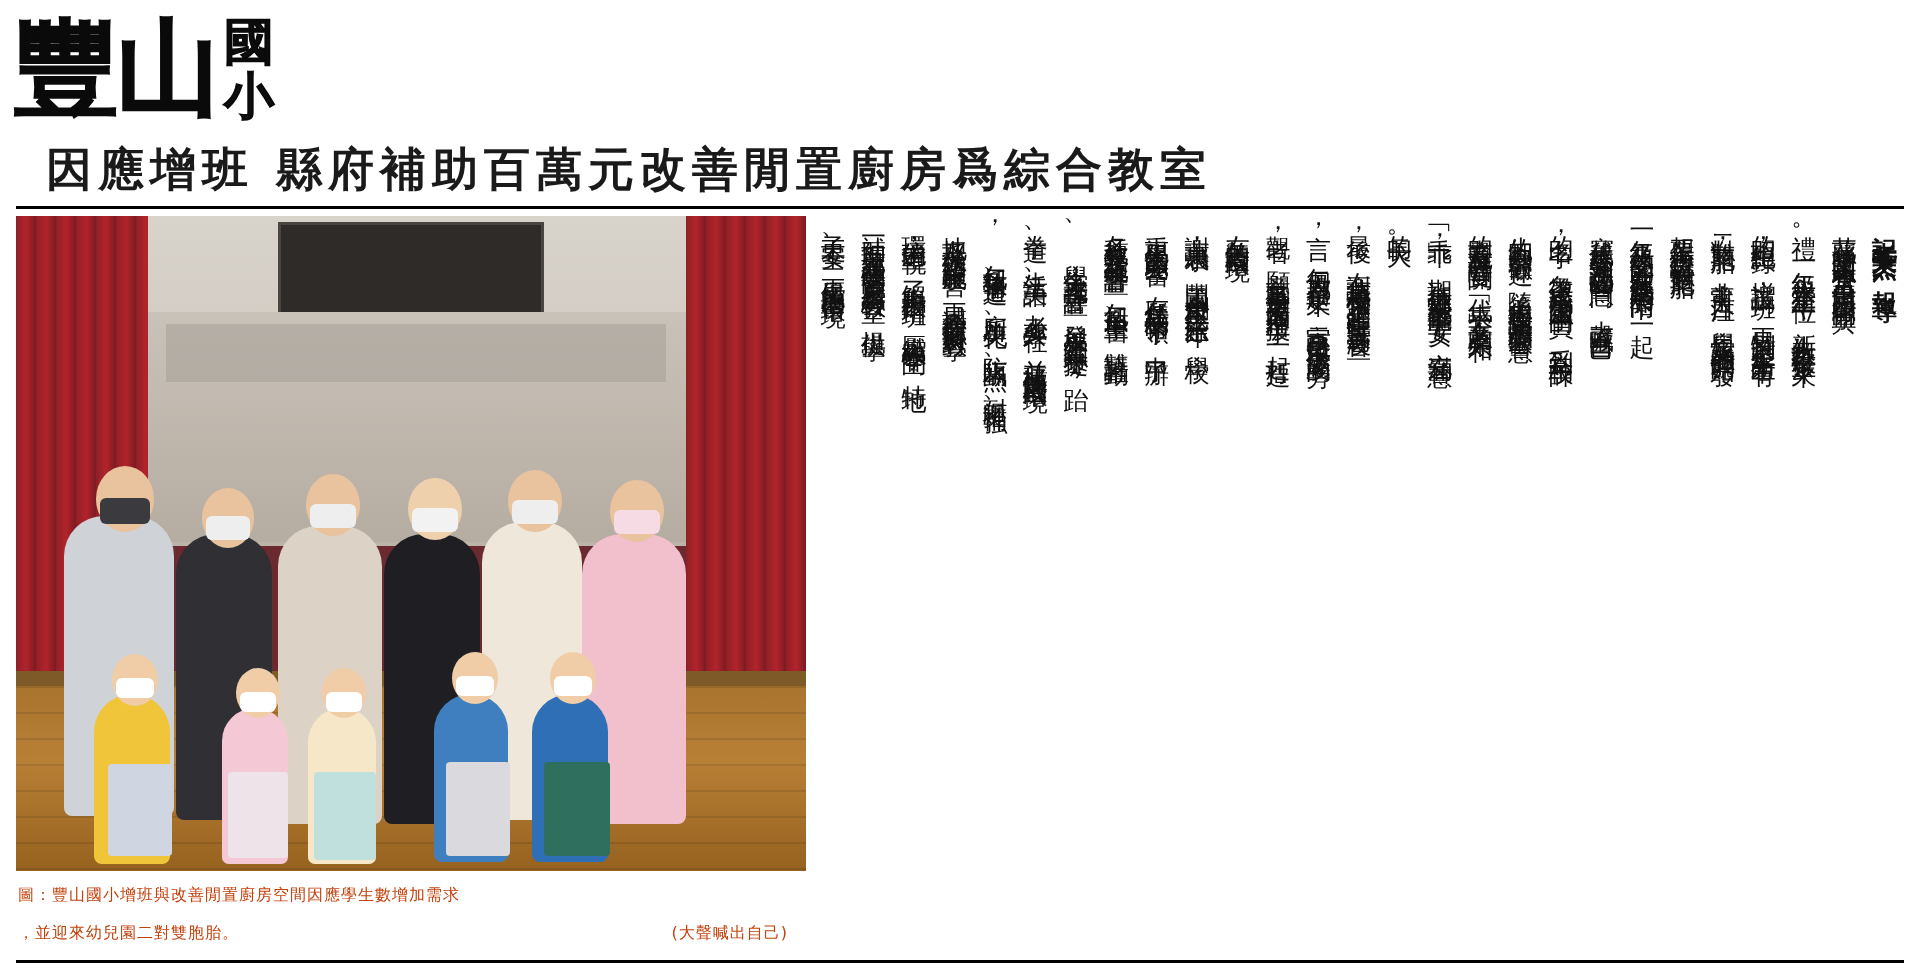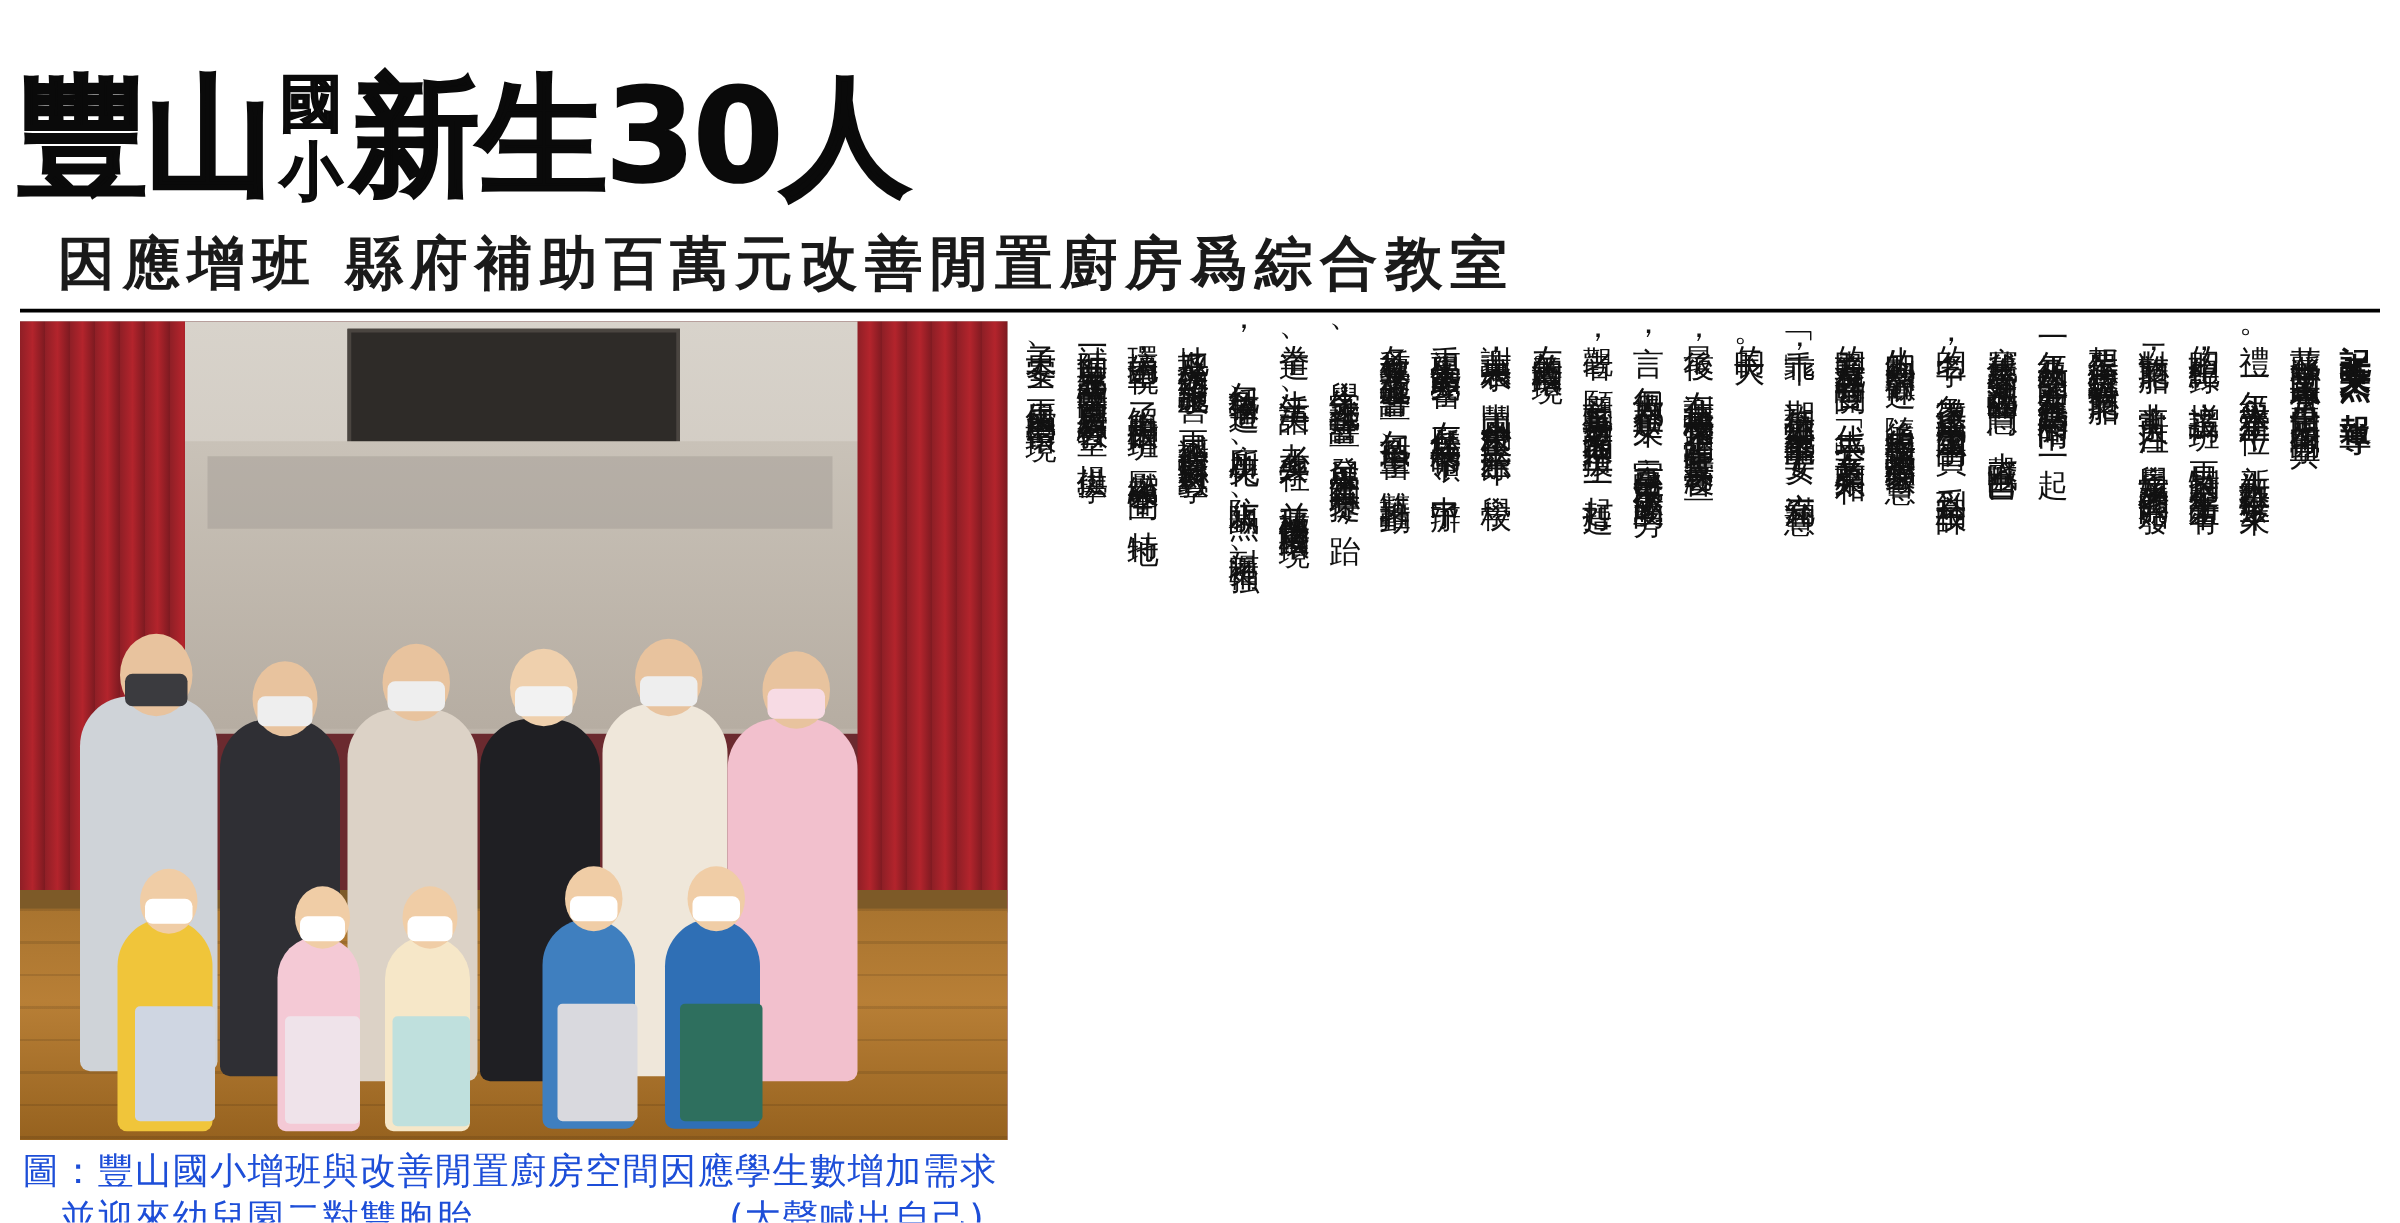--- a/index.html
+++ b/index.html
@@ -12,21 +12,20 @@
     height: 978px;
     overflow: hidden;
     font-family: "DejaVu Sans", "Liberation Sans", sans-serif;
     color: #111111;
   }
   .page {
     position: relative;
     width: 1920px;
     height: 710px;
     background: #ffffff;
-    margin-top: 41px;
   }
 
   
   .headline {
     position: absolute;
     left: 14px;
     top: 4px;
     width: 1556px;
     height: 128px;
     display: flex;
@@ -155,24 +154,24 @@
   .head { position: absolute; border-radius: 50%; background: #e3bb99; }
   .mask { position: absolute; border-radius: 6px; }
   .bag { position: absolute; border-radius: 4px; }
 
   .caption {
     position: absolute;
     left: 2px;
     top: 660px;
     width: 786px;
     height: 78px;
-    font-size: 29px;
+    font-size: 16px;
     line-height: 38px;
     letter-spacing: 1px;
-    color: #1d4ed8;
+    color: #c2410c;
   }
   .caption .line2 {
     display: flex;
     justify-content: space-between;
     width: 770px;
     gap: 21px;
   }
 
   
   .article {
@@ -209,21 +208,20 @@
 <body>
 
 <div class="page">
 
   <div class="headline">
     <span class="hl-text">豐山</span>
     <span class="hl-small-box">
       <span class="t">國</span>
       <span class="b">小</span>
     </span>
-    <span class="hl-text">新生30人</span>
     <span class="hl-gap"></span>
   </div>
 
   <div class="subheadline">因應增班 縣府補助百萬元改善閒置廚房爲綜合教室</div>
 
   <div class="rule-top"></div>
 
   <div class="photo-block">
     <div class="photo">
       <div class="ph-wall"></div>

